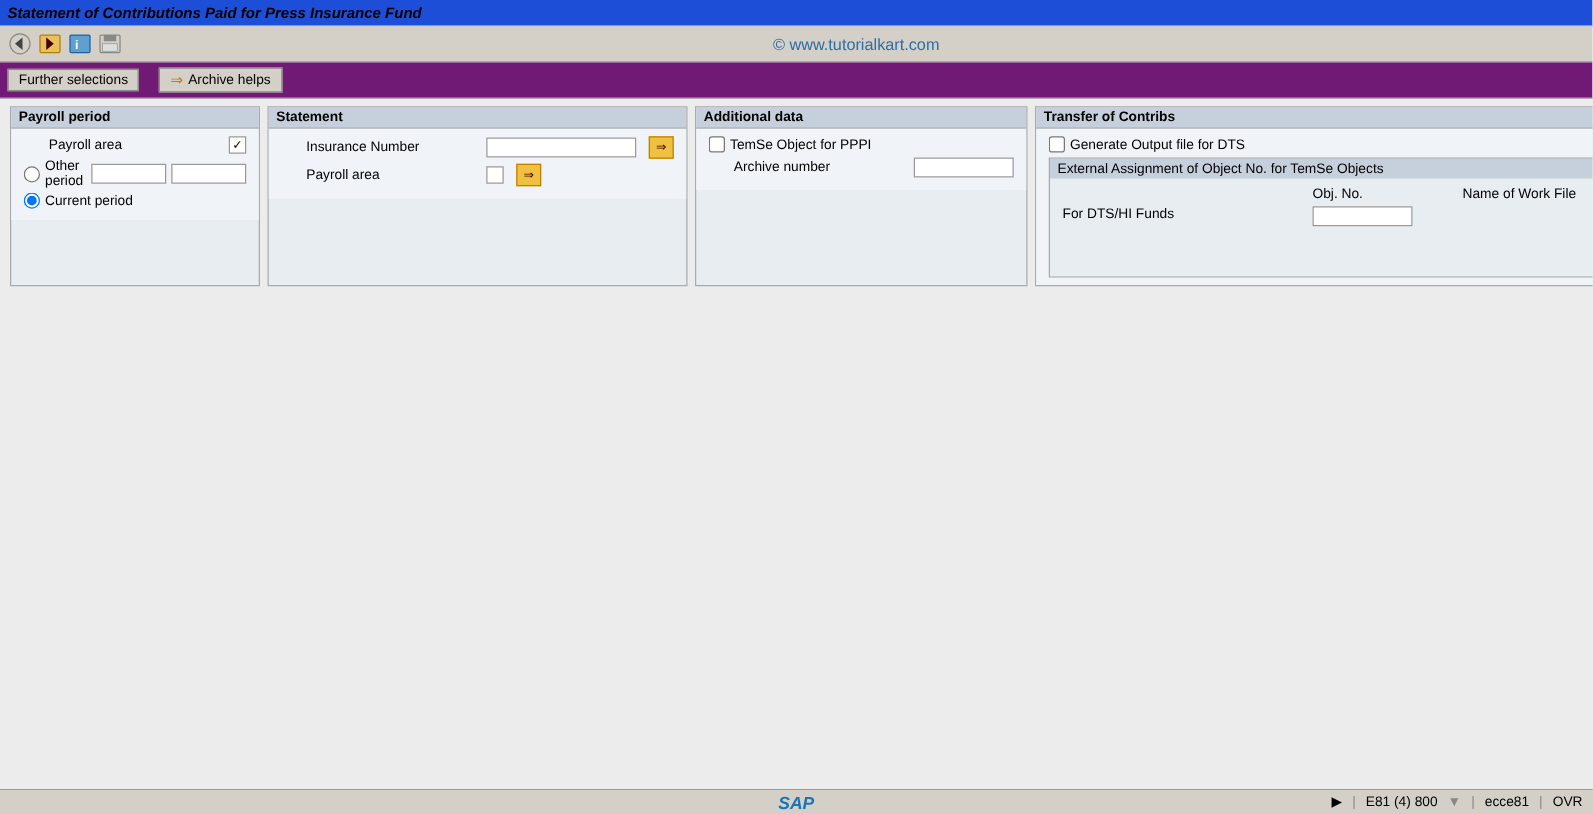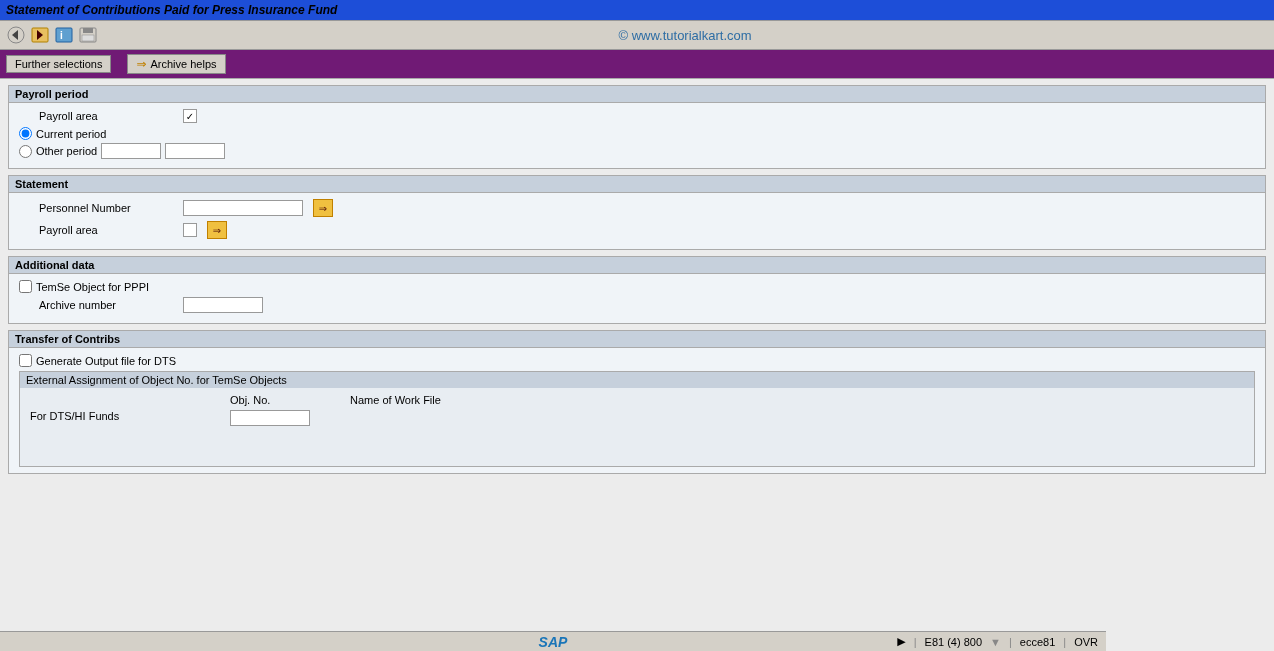--- a/index.html
+++ b/index.html
@@ -65,21 +65,21 @@
       display: flex;
       align-items: center;
       gap: 4px;
     }
 
     
     .main-content {
       background: #ececec;
       padding: 6px 8px;
       display: flex;
-      flex-direction: column;
+      flex-direction: row;
       gap: 6px;
     }
 
     
     .section-panel {
       border: 1px solid #aaa;
       background: #e8edf2;
     }
     .section-header {
       background: #c6d0dc;
@@ -182,21 +182,21 @@
     }
     .col-label { min-width: 200px; }
     .col-objno { min-width: 120px; font-size: 11px; }
     .col-workfile { min-width: 160px; font-size: 11px; }
 
     
     .status-bar {
       position: fixed;
       bottom: 0;
       left: 0;
-      width: 1106px;
+      width: 1274px;
       height: 20px;
       background: #d4d0c8;
       border-top: 1px solid #999;
       display: flex;
       align-items: center;
       justify-content: flex-end;
       padding: 0 8px;
       gap: 10px;
       font-size: 11px;
     }
@@ -266,37 +266,37 @@
 <div class="main-content">
 
   <div class="section-panel">
     <div class="section-header">Payroll period</div>
     <div class="section-body">
       <div class="form-row">
         <span class="form-label">Payroll area</span>
         <div class="checkbox-styled">✓</div>
       </div>
       <div class="radio-row">
-        <input type="radio" name="period" checked="" style="">
-        <span>Current period</span>
-      </div>
-      <div class="radio-row">
         <input type="radio" name="period" style="">
         <span>Other period</span>
         <input type="text" class="form-input input-small" value="" style="">
         <input type="text" class="form-input input-small" value="" style="">
       </div>
+      <div class="radio-row">
+        <input type="radio" name="period" checked="" style="">
+        <span>Current period</span>
+      </div>
     </div>
   </div>
 
   <div class="section-panel">
     <div class="section-header">Statement</div>
     <div class="section-body">
       <div class="form-row">
-        <span class="form-label">Personnel Number</span>
+        <span class="form-label">Insurance Number</span>
         <input type="text" class="form-input input-large" value="" style="">
         <div style="margin-left: 6px;" class="nav-btn">⇒</div>
       </div>
       <div class="form-row">
         <span class="form-label">Payroll area</span>
         <div class="checkbox-styled"></div>
         <div style="margin-left: 6px;" class="nav-btn">⇒</div>
       </div>
     </div>
   </div>

